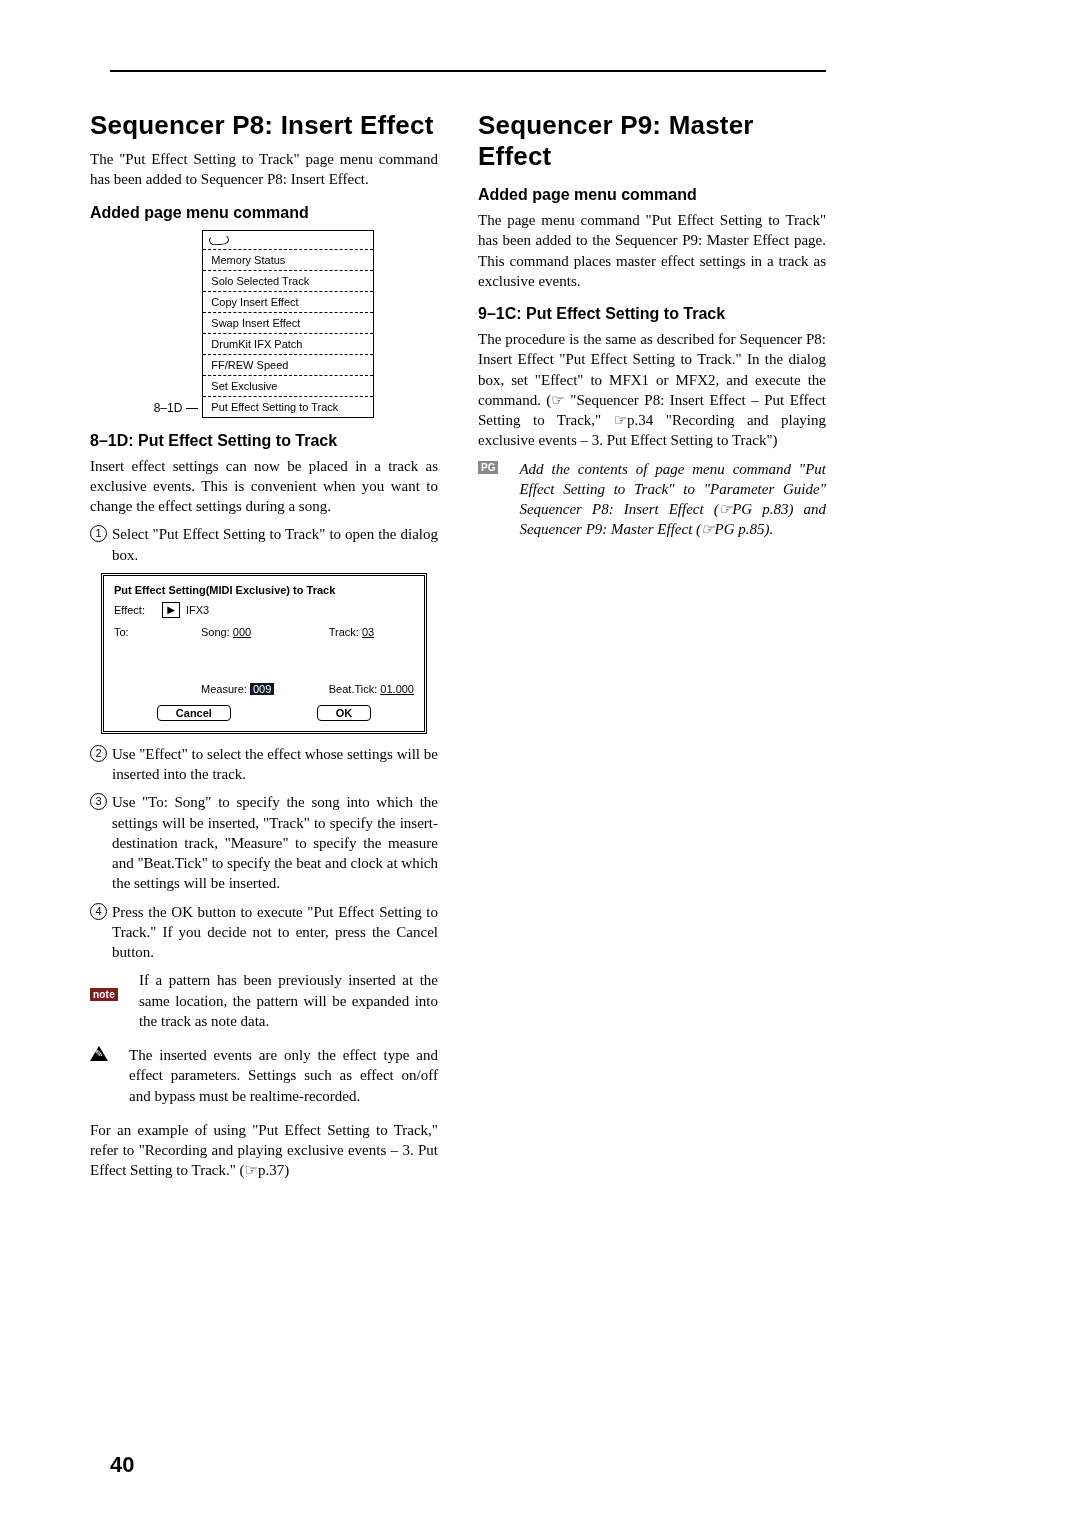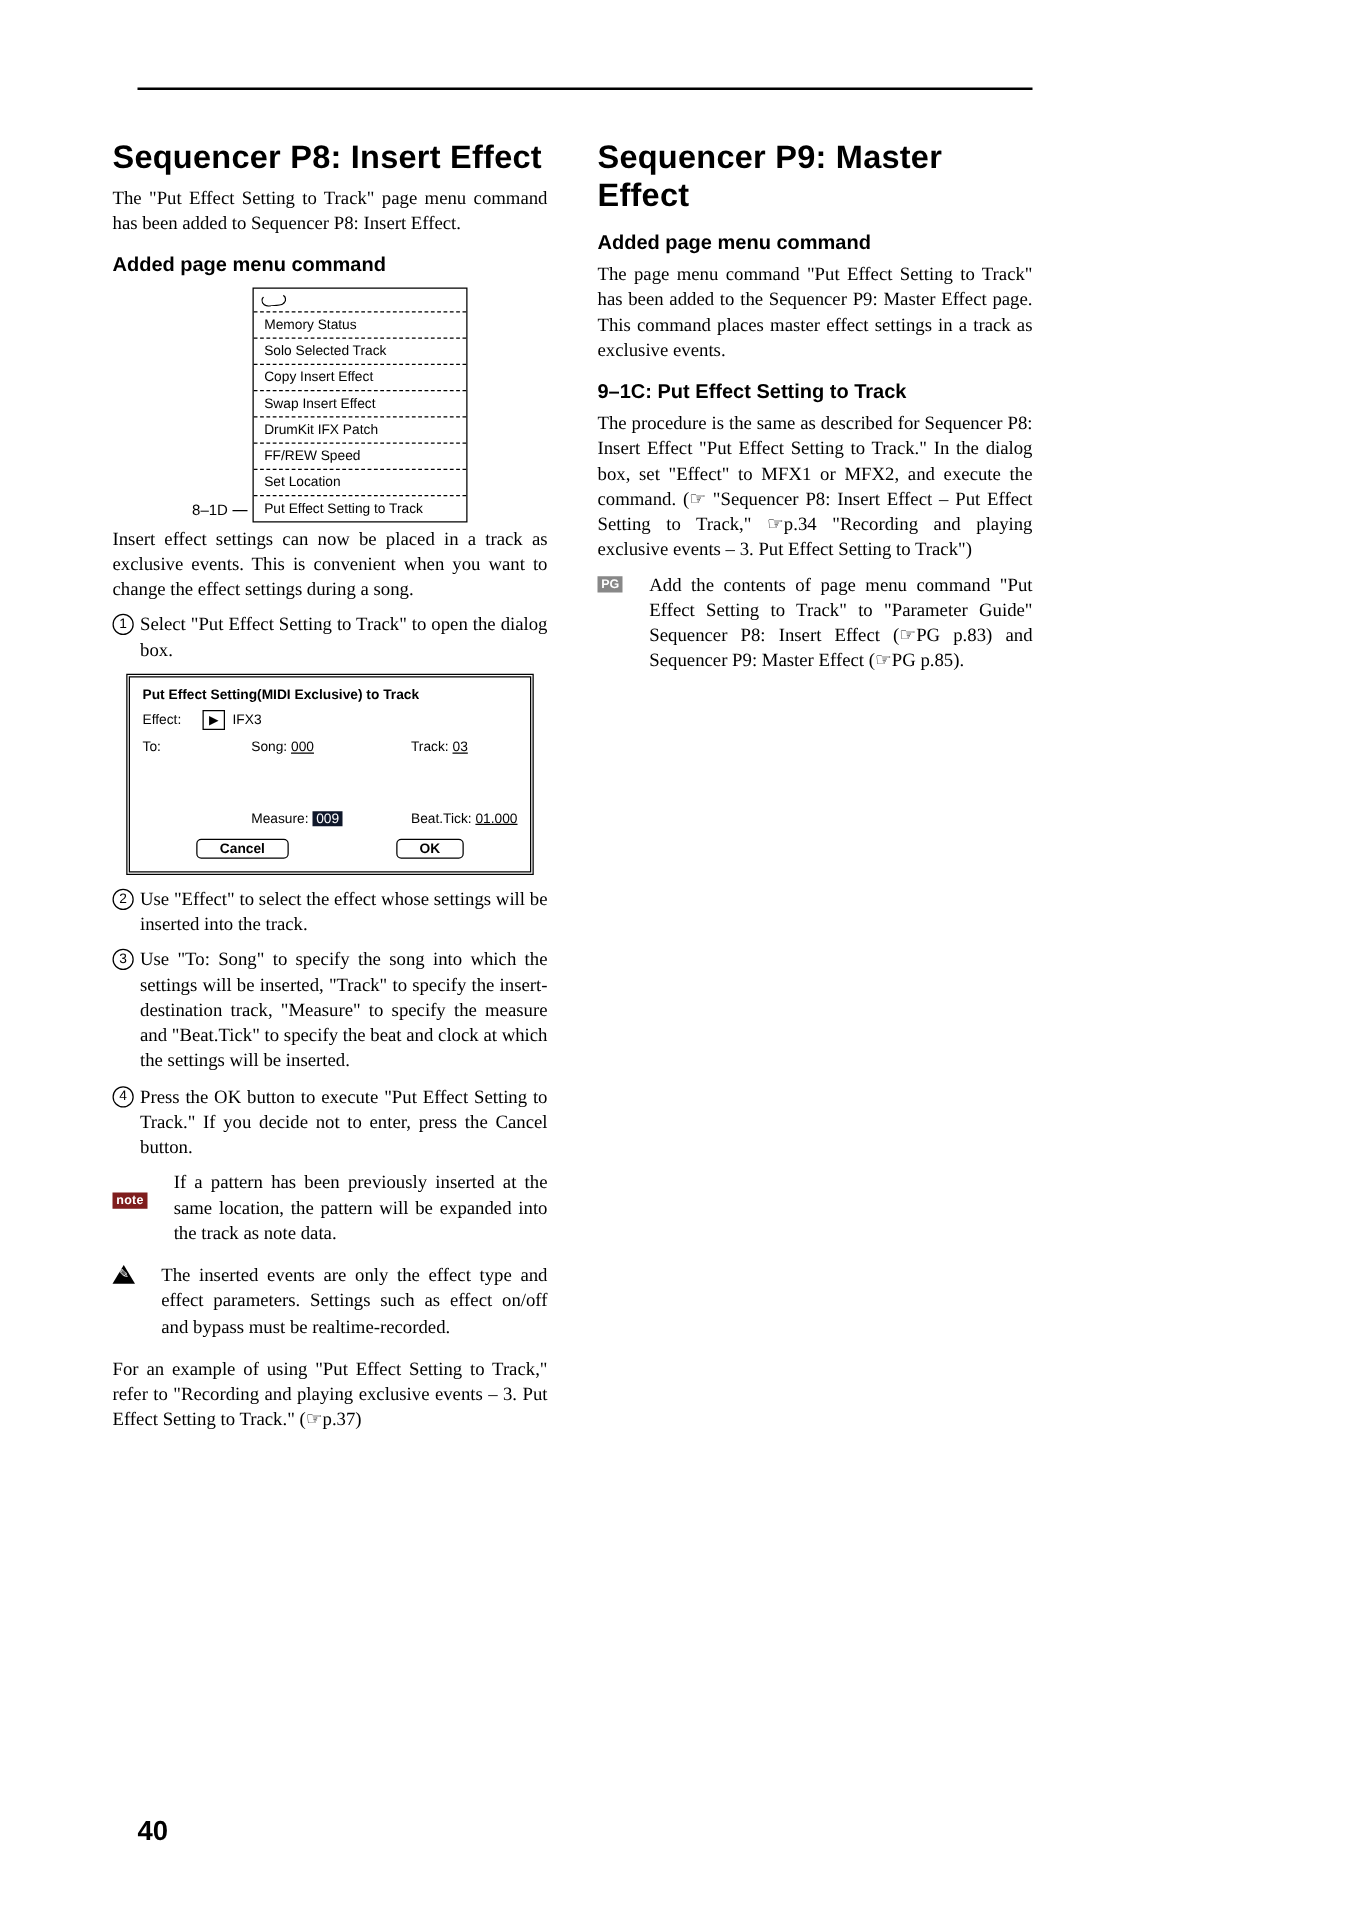--- a/index.html
+++ b/index.html
@@ -233,21 +233,21 @@
     justify-content: space-around;
     margin-top: 10px;
   }
   .dlg-btn {
     border: 1px solid #000;
     border-radius: 4px;
     padding: 1px 18px;
     font-weight: bold;
     font-size: 11px;
   }
-  .pg-text { }
+  .pg-text { font-style: italic; }
   .page-number {
     position: absolute;
     bottom: 50px;
     left: 110px;
     font-family: Arial, Helvetica, sans-serif;
     font-weight: bold;
     font-size: 22px;
   }
 </style>
 </head>
@@ -268,25 +268,26 @@
         <span class="menu-label">8–1D</span>
         <span class="menu-tick"></span>
         <div class="menu-box">
           <div class="menu-top"></div>
           <div class="menu-item">Memory Status</div>
           <div class="menu-item">Solo Selected Track</div>
           <div class="menu-item">Copy Insert Effect</div>
           <div class="menu-item">Swap Insert Effect</div>
           <div class="menu-item">DrumKit IFX Patch</div>
           <div class="menu-item">FF/REW Speed</div>
-          <div class="menu-item">Set Location</div>
+          <div class="menu-item">Set Exclusive</div>
           <div class="menu-item">Put Effect Setting to Track</div>
         </div>
       </div>
 
+      <h3>8–1D: Put Effect Setting to Track</h3>
       <p>Insert effect settings can now be placed in a track as exclusive events. This is convenient when you want to change the effect settings during a song.</p>
 
       <ol class="circled">
         <li>Select "Put Effect Setting to Track" to open the dialog box.</li>
       </ol>
 
       <div class="dialog-figure">
         <div class="dialog-box">
           <div class="dlg-title">Put Effect Setting(MIDI Exclusive) to Track</div>
           <div class="dlg-row">

